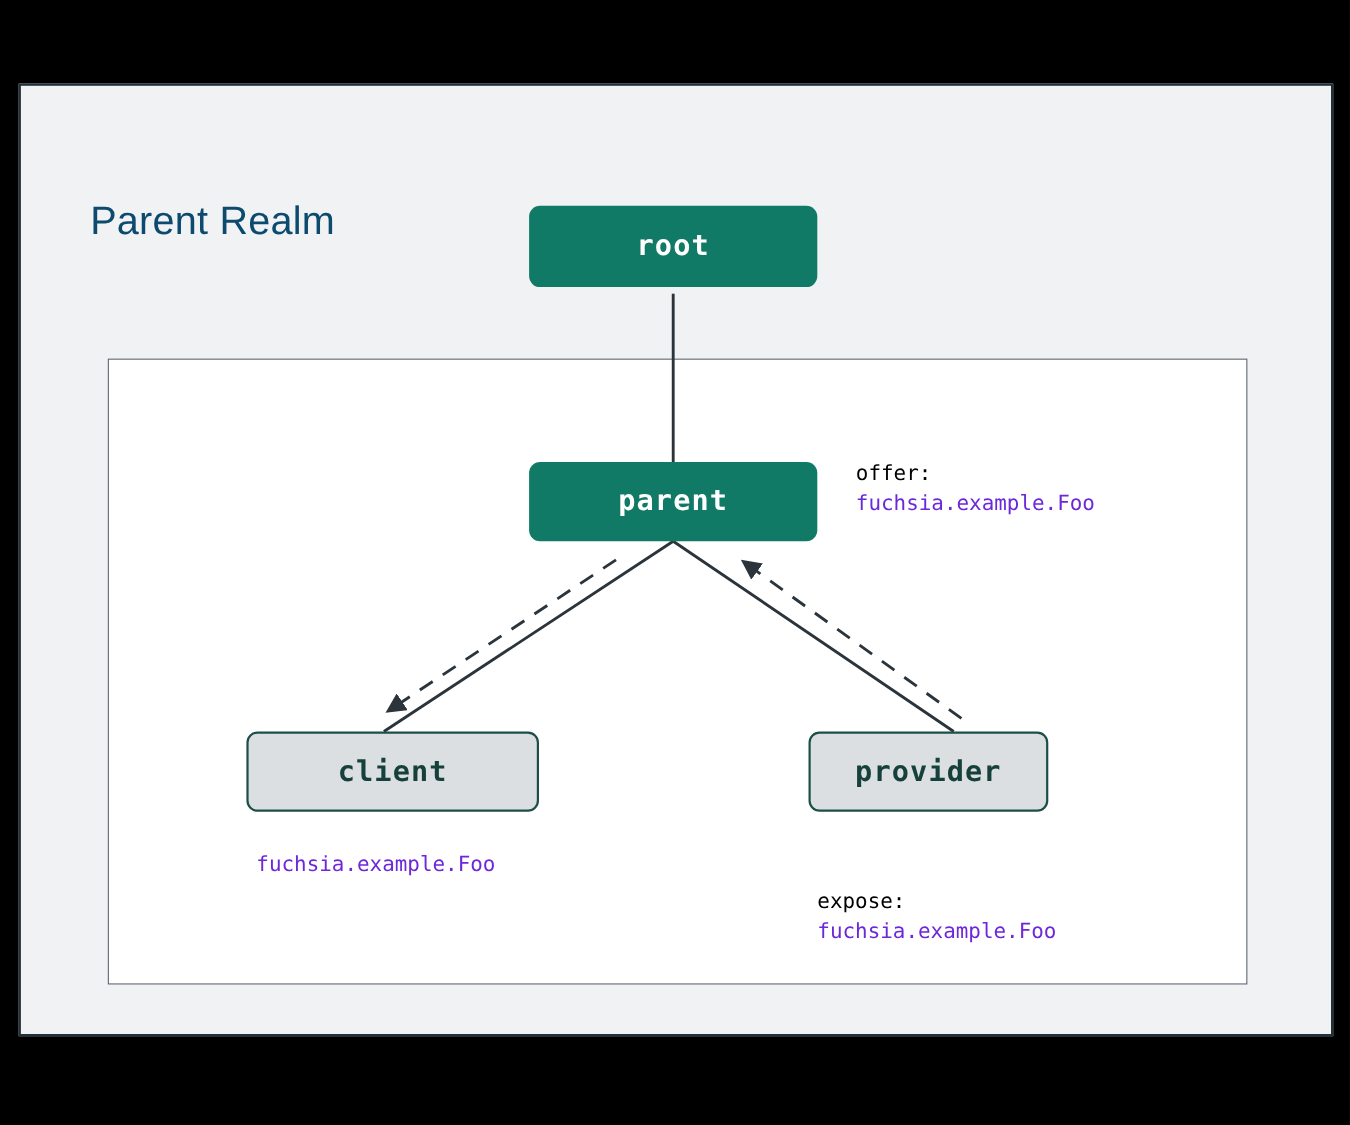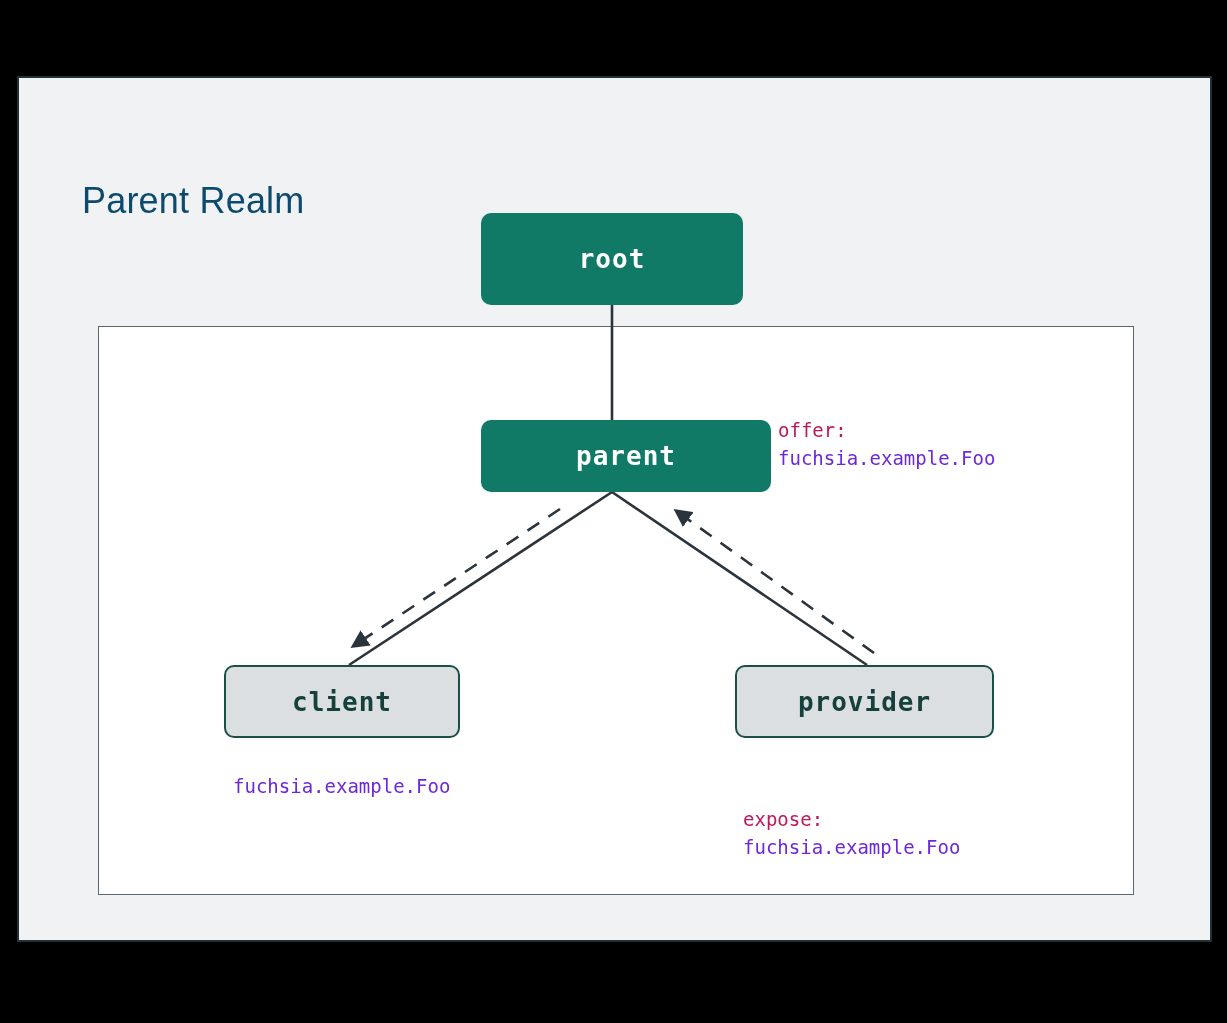--- a/index.html
+++ b/index.html
@@ -83,34 +83,34 @@
     color: #ffffff;
     border: none;
   }
 
   .node.outlined {
     background: #dcdfe1;
     color: #16403c;
     border: 2.5px solid #1d4f49;
   }
 
-  #node-root   { left: 462px; top: 135px; width: 262px; height: 92px; }
-  #node-parent { left: 462px; top: 342px; width: 290px; height: 72px; }
-  #node-client   { left: 205px; top: 587px; width: 236px; height: 73px; }
-  #node-provider { left: 716px; top: 587px; width: 259px; height: 73px; }
+  #node-root   { left: 462px; top: 109px; width: 262px; height: 74px; }
+  #node-parent { left: 462px; top: 342px; width: 262px; height: 72px; }
+  #node-client   { left: 205px; top: 587px; width: 266px; height: 73px; }
+  #node-provider { left: 716px; top: 587px; width: 218px; height: 73px; }
 
   
   .caplabel {
     position: absolute;
     font-family: "DejaVu Sans Mono", monospace;
     font-size: 19px;
     line-height: 28px;
     white-space: nowrap;
   }
-  .caplabel .kw  { color: #be185d; display: block; }
+  .caplabel .kw  { color: #000000; display: block; }
   .caplabel .val { color: #6d28d9; display: block; }
 
   #label-offer  { left: 759px; top: 338px; }
   #label-use    { left: 214px; top: 694px; }
   #label-expose { left: 724px; top: 727px; }
 </style>
 </head>
 <body>
 
 <div id="stage">

